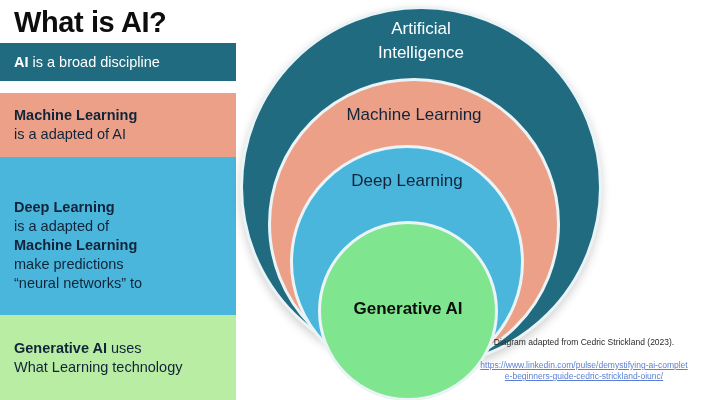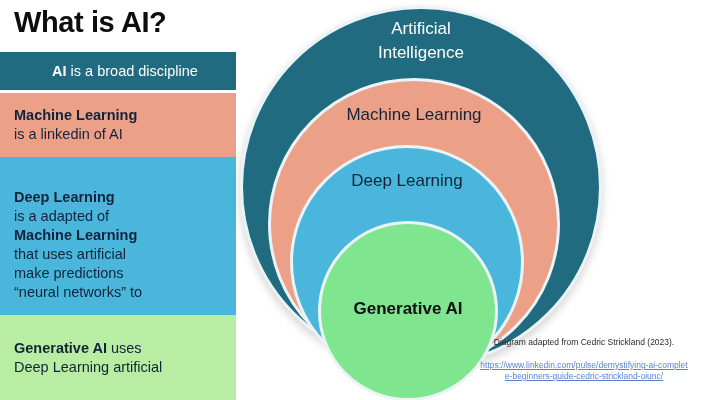--- a/index.html
+++ b/index.html
@@ -50,21 +50,21 @@
   }
   .band p {
     margin: 0;
     font-size: 14.5px;
     line-height: 19px;
     color: #11243a;
     white-space: nowrap;
   }
   .band .b { font-weight: bold; }
 
-  #band-ai      { top: 52px;  height: 38px;  background: #216b80; align-items: center; }
+  #band-ai      { top: 43px;  height: 38px;  background: #216b80; }
   #band-ai p    { color: #ffffff; }
   #band-ml      { top: 93px;  height: 64px;  background: #eda088; }
   #band-dl      { top: 157px; height: 176px; background: #4bb6dc; }
   #band-gen     { top: 315px; height: 86px;  background: #b9eda3; }
 
   
   #rings {
     position: absolute;
     left: 228px;
     top: 2px;
@@ -170,35 +170,34 @@
 <div id="slide">
 
   <div id="title">What is AI?</div>
 
   <div class="band" id="band-ai">
     <p><span class="b">AI</span><span> is a broad discipline</span></p>
   </div>
 
   <div class="band" id="band-ml">
     <p><span class="b">Machine Learning</span></p>
-    <p><span>is a linkedin of AI</span></p>
+    <p><span>is a adapted of AI</span></p>
   </div>
 
   <div class="band" id="band-dl">
     <p><span class="b">Deep Learning</span></p>
     <p><span>is a adapted of</span></p>
     <p><span class="b">Machine Learning</span></p>
-    <p><span>that uses artificial</span></p>
     <p><span>make predictions</span></p>
     <p><span>“neural networks” to</span></p>
   </div>
 
   <div class="band" id="band-gen">
     <p><span class="b">Generative AI</span><span> uses</span></p>
-    <p><span>Deep Learning artificial</span></p>
+    <p><span>What Learning technology</span></p>
   </div>
 
   <div id="rings">
     <div class="ring" id="ring-ai">
       <span>Artificial
 Intelligence</span>
     </div>
     <div class="ring" id="ring-ml">
       <span>Machine Learning</span>
     </div>

